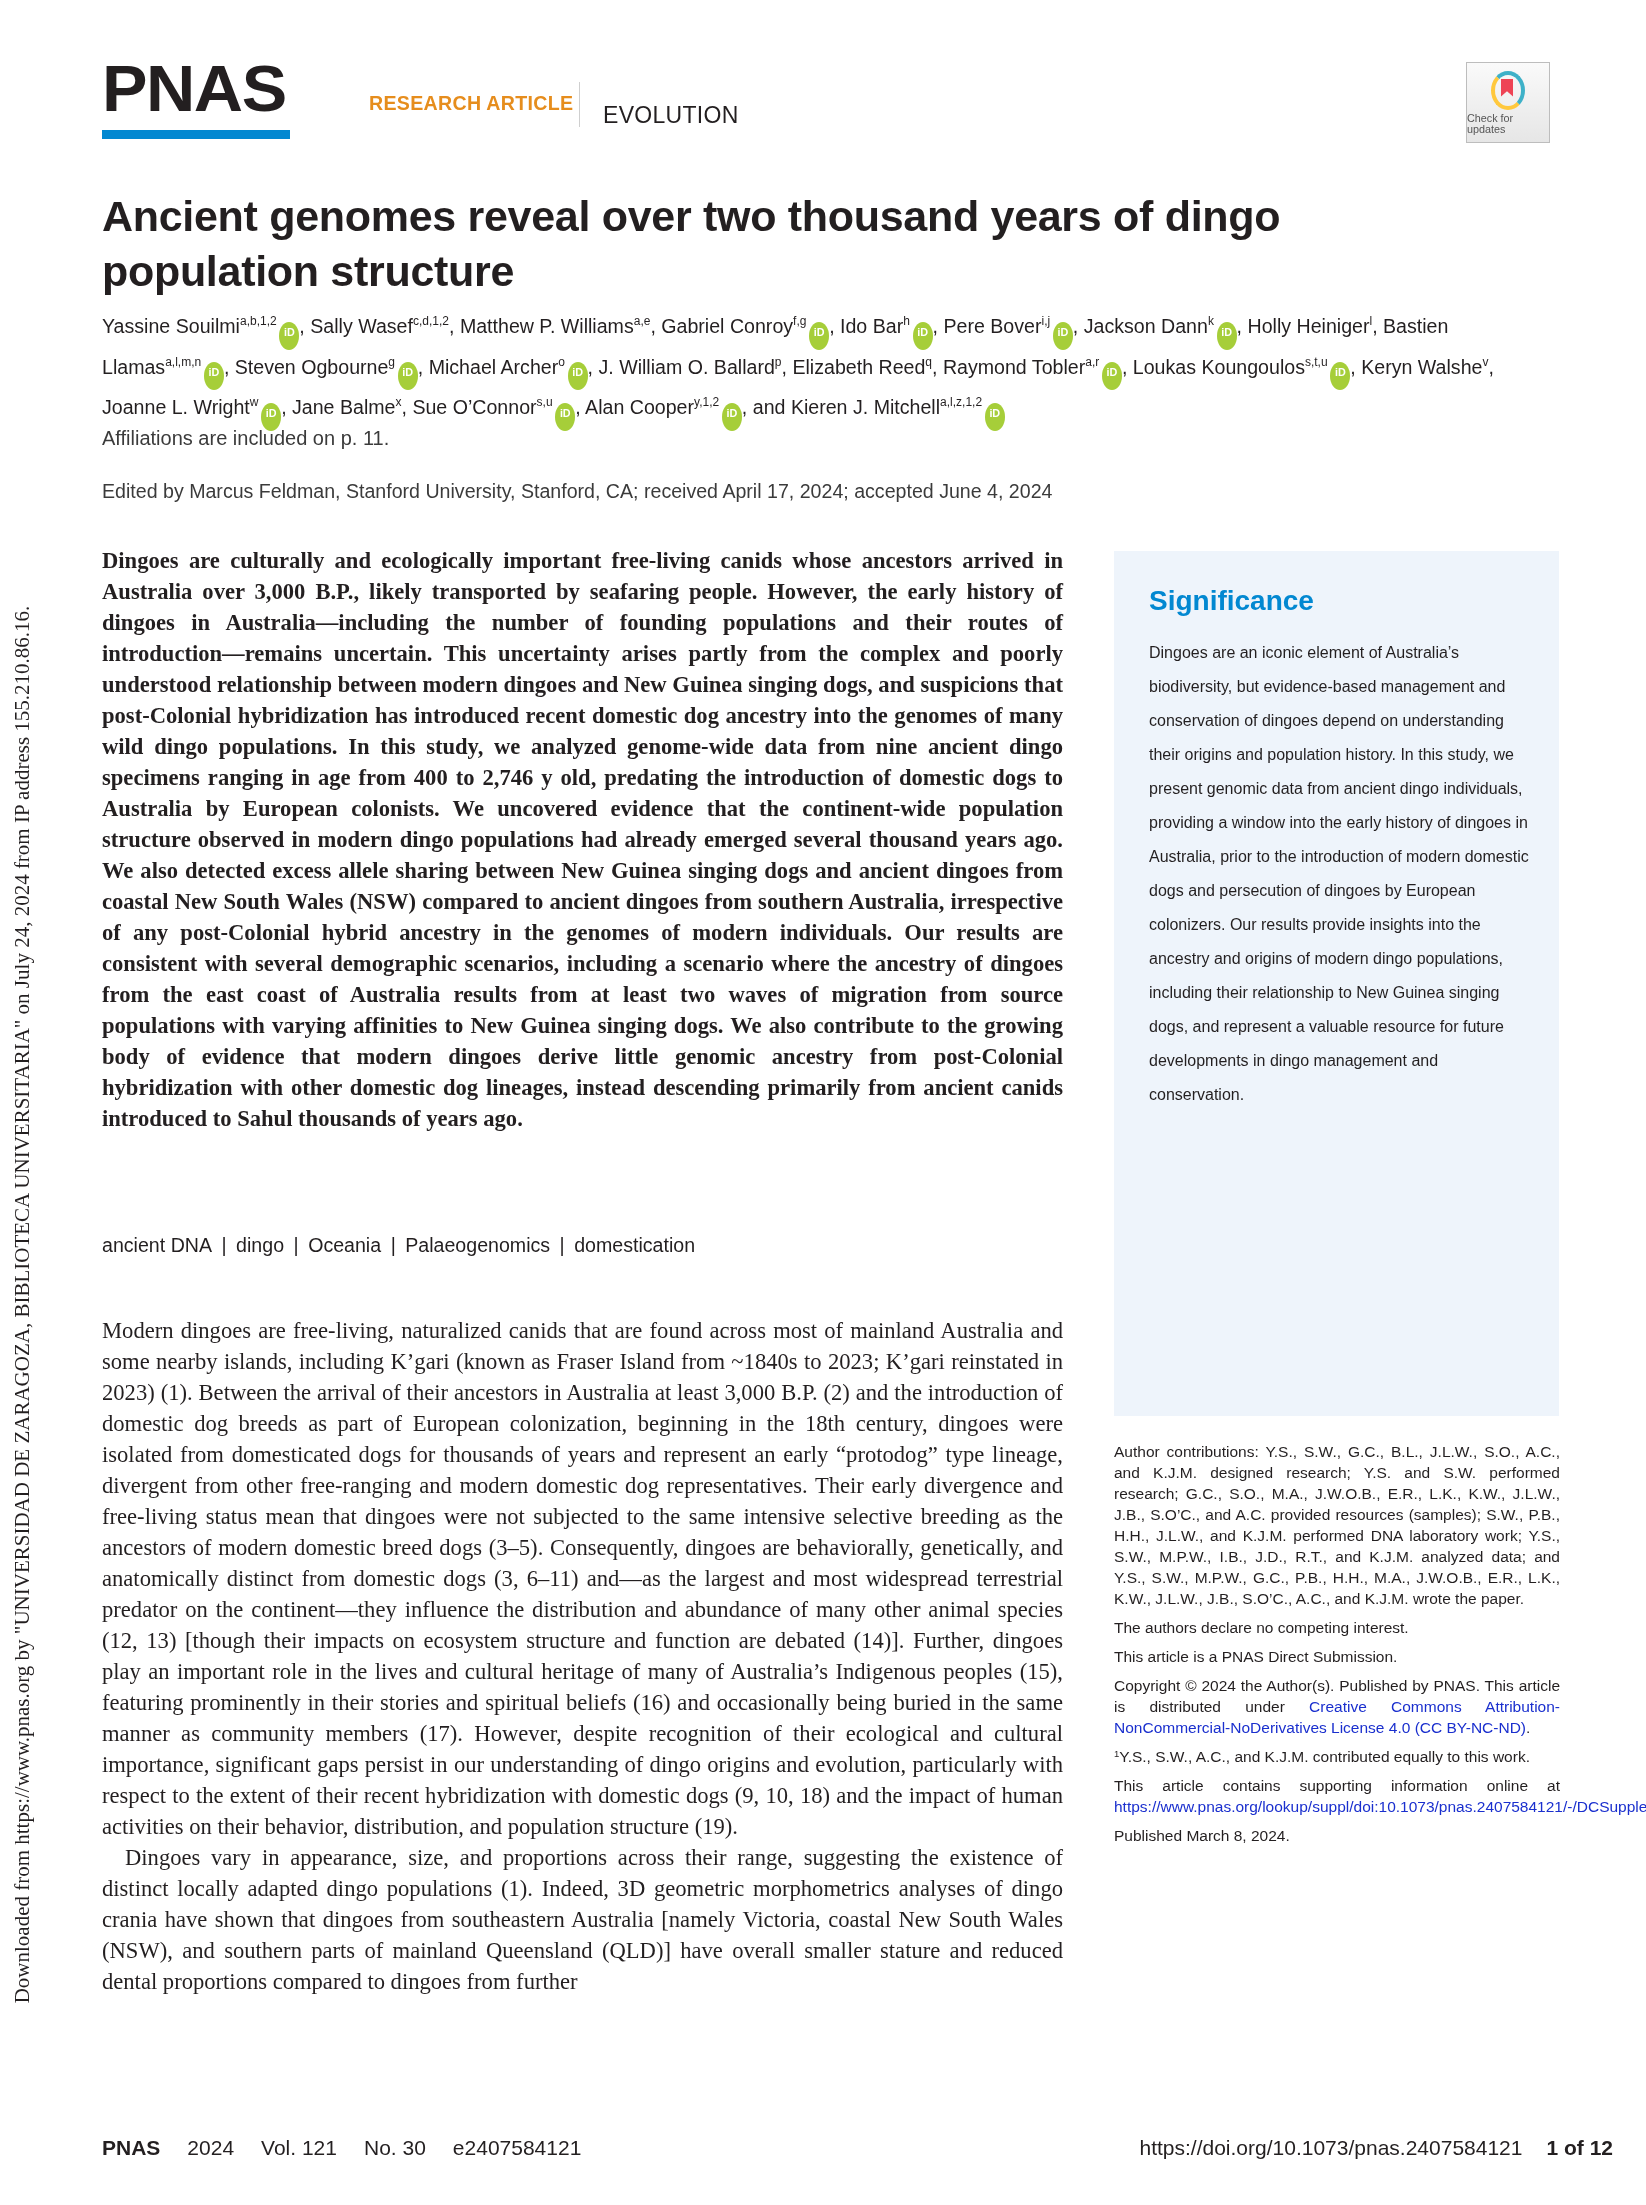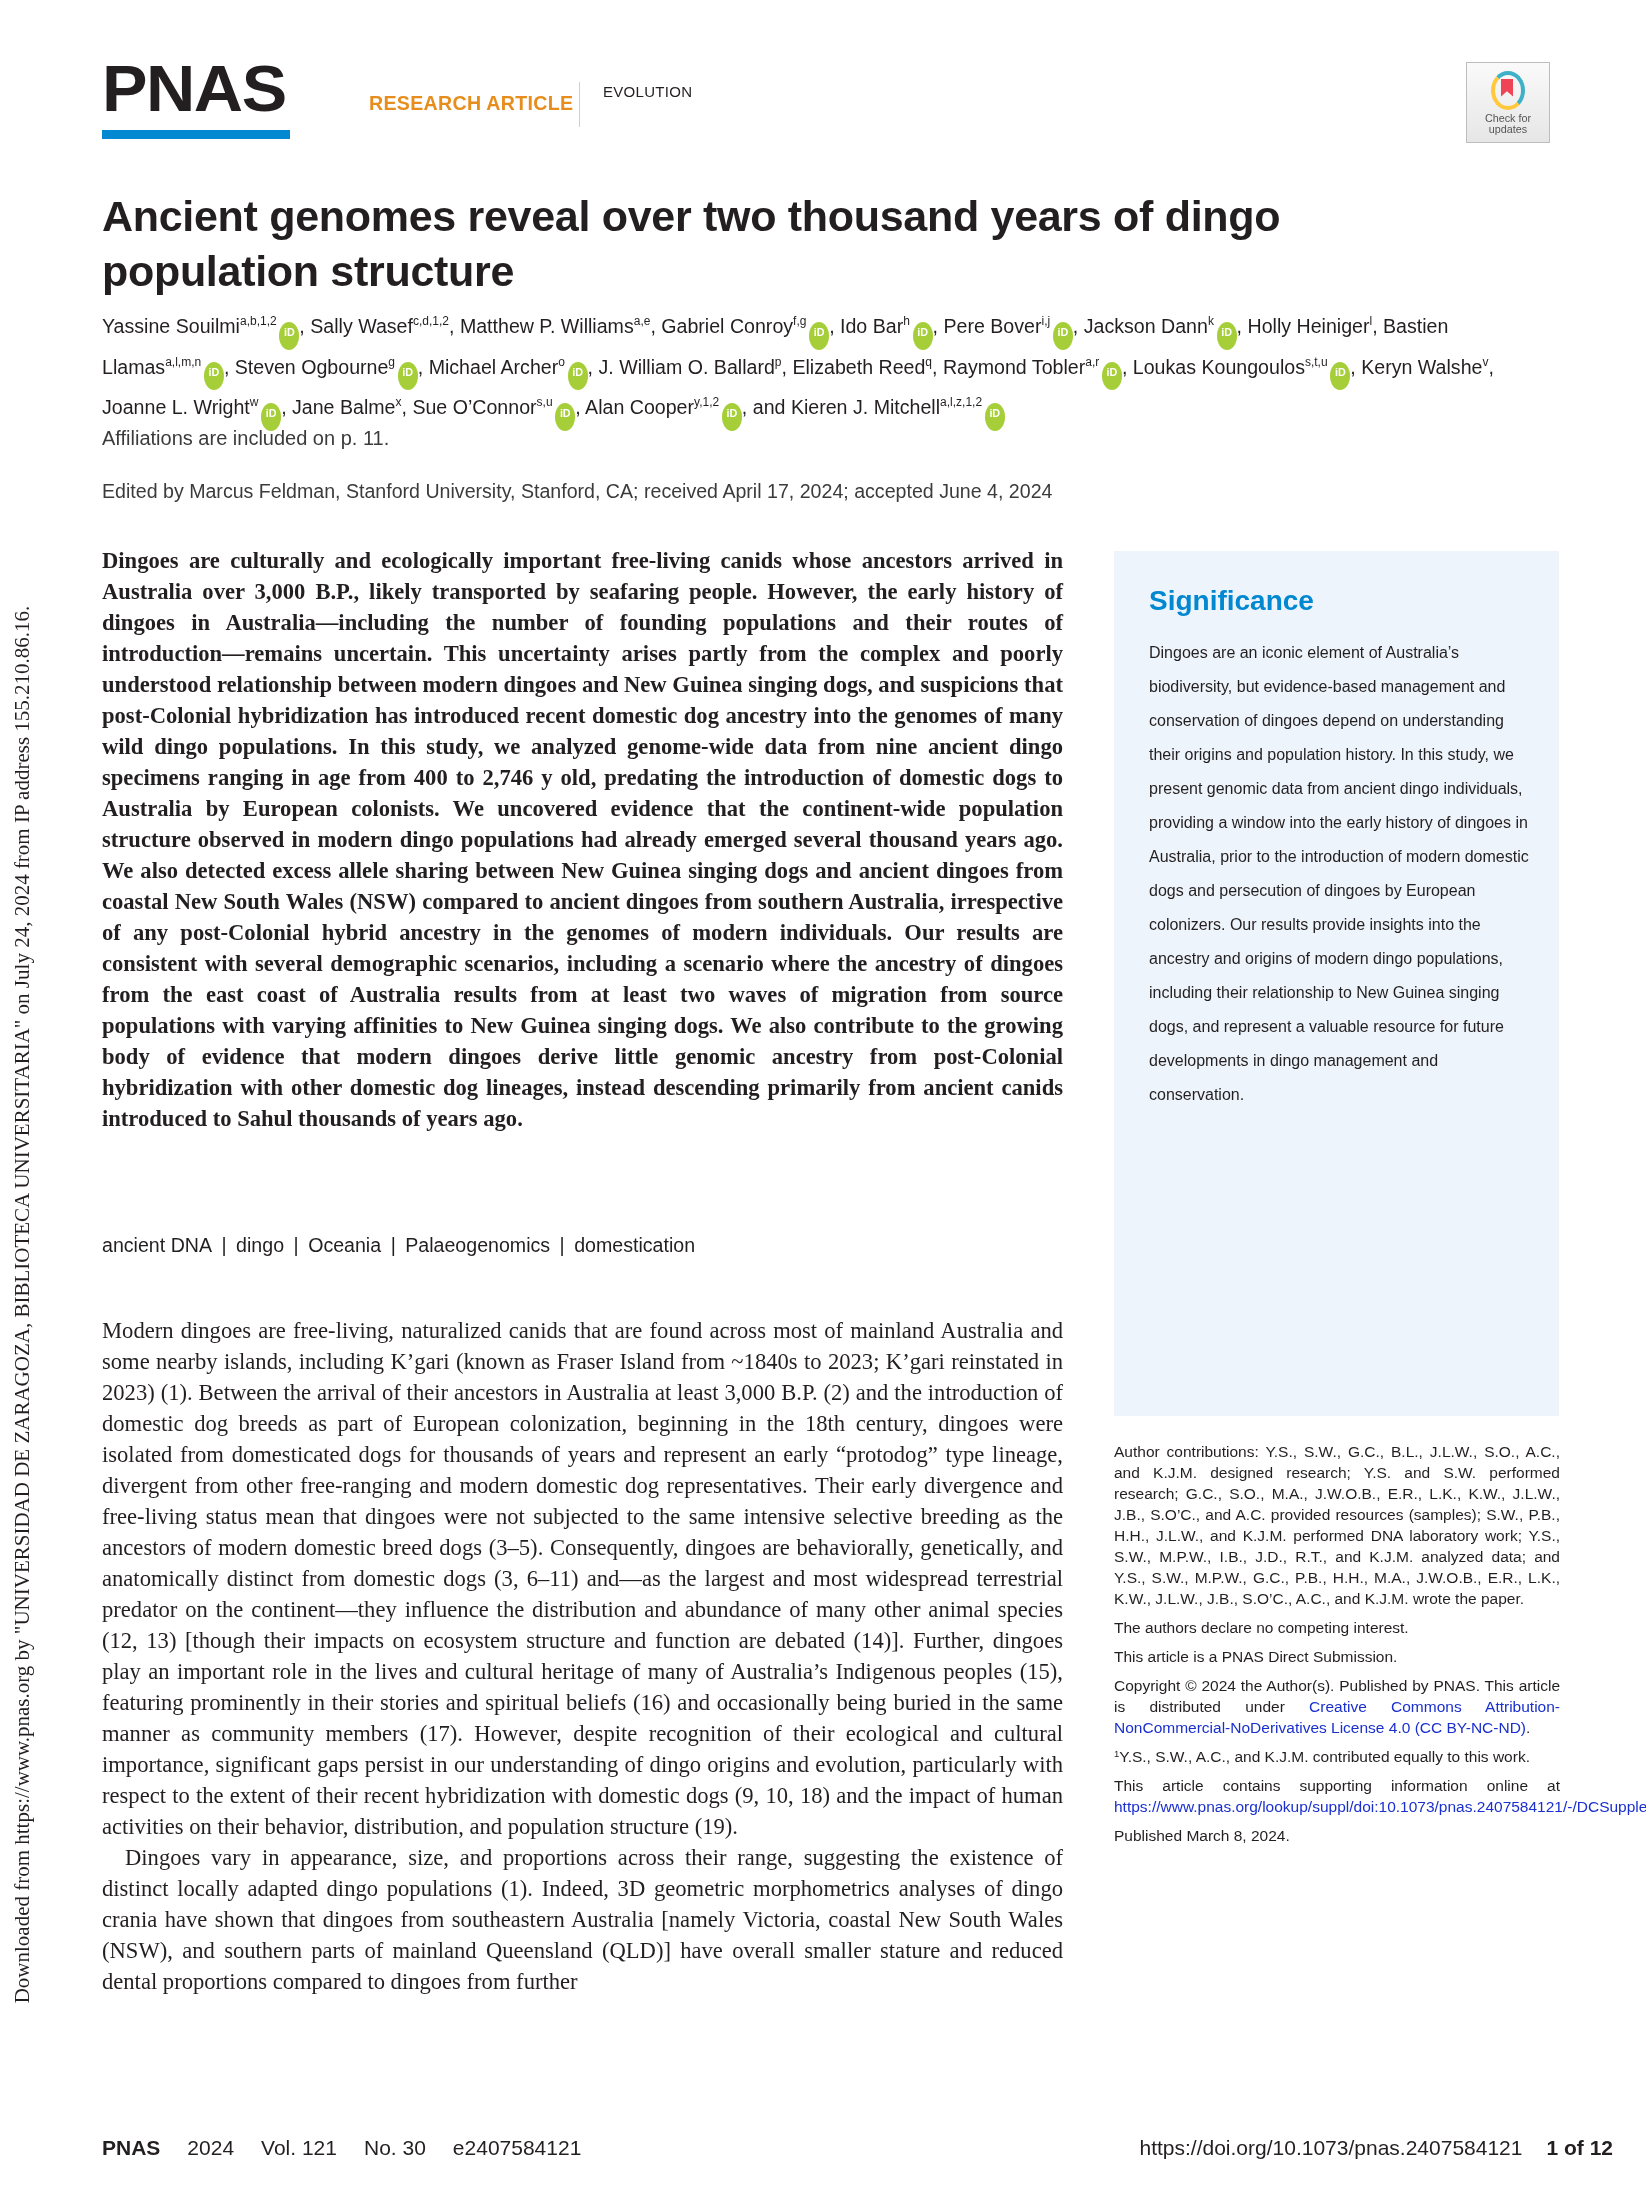--- a/index.html
+++ b/index.html
@@ -12,22 +12,22 @@
     font-family: "Liberation Serif", serif; font-size: 21px; color: #231f20; white-space: nowrap;
     text-align: center;
   }
 
   .header { position: absolute; left: 102px; top: 62px; width: 1460px; height: 81px; }
   .logo { position: absolute; left: 0; top: 0; width: 189px; }
   .logo-text { font-family: "Liberation Sans", sans-serif; font-weight: bold; font-size: 65px; line-height: 54px; letter-spacing: -1.4px; color: #231f20; transform: scaleX(1.05); transform-origin: left; }
   .logo-bar { margin-top: 13.5px; width: 188px; height: 9.5px; background: #0288d1; }
   .article-type { position: absolute; left: 267px; top: 30px; font-size: 19.6px; font-weight: bold; color: #e68d1d; letter-spacing: 0.3px; }
   .header-divider { position: absolute; left: 477px; top: 20px; width: 1.4px; height: 45px; background: #cfcfcf; }
-  .subject { position: absolute; left: 501px; top: 21px; font-size: 15px; color: #231f20; letter-spacing: 0.3px; }
-  .updates-badge { position: absolute; left: 1364px; top: 0; width: 84px; height: 81px; border: 1.4px solid #bdbdbd; background: linear-gradient(#fafafa, #e6e6e6); text-align: center; }
+  .subject { position: absolute; left: 501px; top: 40px; font-size: 23px; color: #231f20; letter-spacing: 0.3px; }
+  .updates-badge { position: absolute; left: 1364px; top: 0; width: 84px; height: 81px; border: 1.4px solid #bdbdbd; background: linear-gradient(#fafafa, #e6e6e6); }
   .updates-ring { position: relative; margin: 8px auto 0; width: 34px; height: 39px; border-radius: 50%; border: 4.7px solid #ffc83d; border-top-color: #3eb1c8; border-right-color: #3eb1c8; }
   .updates-flag { position: absolute; left: 6px; top: 4px; width: 12px; height: 17.6px; background: #ee4455; clip-path: polygon(0 0, 100% 0, 100% 100%, 50% 70%, 0 100%); }
   .updates-text { font-size: 10.8px; line-height: 11.5px; color: #555; margin-top: 2.7px; }
 
   .title { position: absolute; left: 102px; top: 189px; width: 1217px; font-family: "Liberation Sans", sans-serif; font-weight: bold; font-size: 43px; line-height: 55px; color: #231f20; letter-spacing: -0.3px; }
 
   .authors { position: absolute; left: 102px; top: 309px; width: 1440px; font-size: 19.6px; line-height: 34px; color: #231f20; }
   .authors sup { font-size: 12px; vertical-align: 8px; line-height: 0; }
   .orcid { display: inline-block; width: 20px; height: 28px; border-radius: 50%; background: #a6ce39; color: #fff; font-size: 10.8px; font-weight: bold; line-height: 20px; text-align: center; vertical-align: -2.7px; margin-left: 2.7px; }
 

